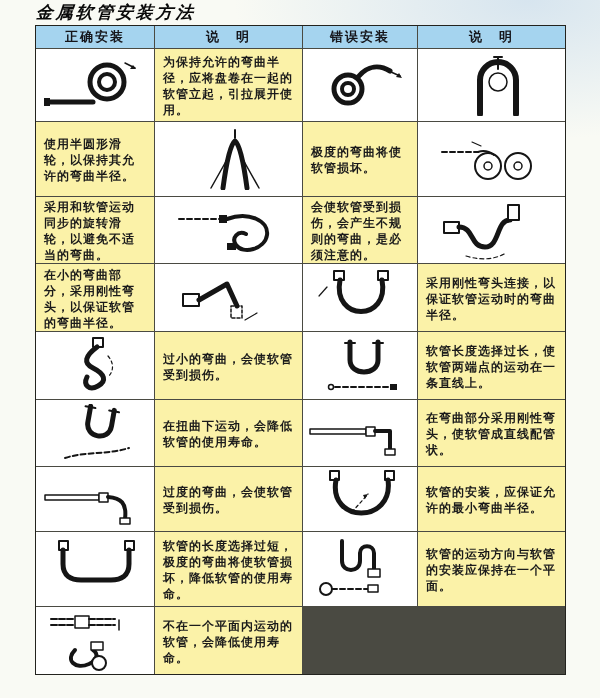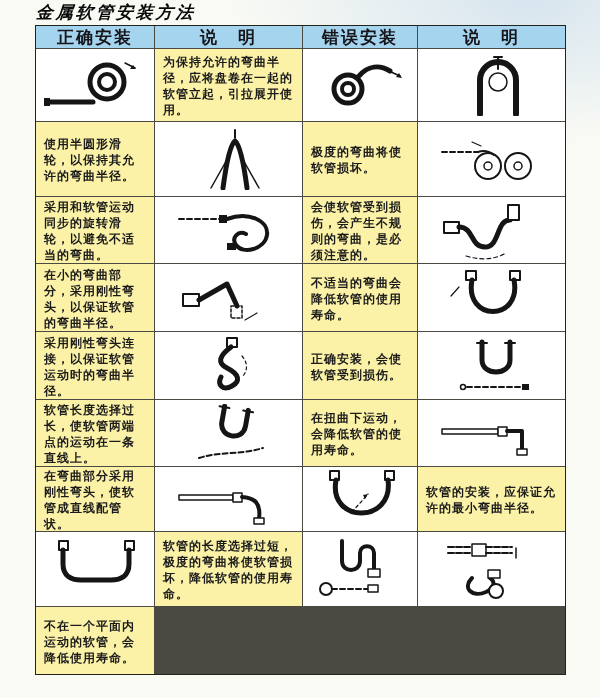--- a/index.html
+++ b/index.html
@@ -17,21 +17,21 @@
   .tbl{
     position:absolute;left:35px;top:25px;
     display:grid;
     grid-template-columns:118px 147px 114px 147px;
     grid-template-rows:22px 72px 74px 66px 67px 67px 66px 64px 74px 67px;
     gap:1px;background:#4a4a42;border:1px solid #23231e;
   }
   .cell{overflow:hidden;}
   .hd{
     background:#a5d4ef;display:flex;align-items:center;justify-content:center;
-    font-size:17px;font-weight:bold;color:#15151a;letter-spacing:2px;
+    font-size:13px;font-weight:bold;color:#15151a;letter-spacing:2px;
   }
   .img{background:#ffffff;display:flex;align-items:center;justify-content:center;}
   .txt{
     background:#fbf2a8;padding:6px 7px 4px 8px;
     font-size:12px;font-weight:bold;color:#1b1b1b;line-height:16px;letter-spacing:1px;
     display:flex;align-items:center;
   }
   svg{display:block;}
   svg *{stroke-linecap:round;stroke-linejoin:round;}
 </style>
@@ -131,44 +131,41 @@
       <span>在小的弯曲部分，采用刚性弯头，以保证软管的弯曲半径。</span>
     </div>
   <div class="cell img" title="improper-sharp-bend-at-fitting">
     <svg width="108" height="60" viewBox="0 0 108 60">
       <rect x="8" y="26" width="16" height="12" fill="#fff" stroke="#151515" stroke-width="2"></rect>
       <path d="M24 32 L52 16 L62 38" fill="none" stroke="#151515" stroke-width="5"></path>
       <rect x="56" y="38" width="11" height="12" fill="none" stroke="#151515" stroke-width="1.5" stroke-dasharray="3 2"></rect>
       <path d="M70 52 l12 -7" stroke="#151515" stroke-width="1.2"></path>
     </svg>
   </div>
-  <div class="cell txt">
-      <span>不适当的弯曲会降低软管的使用寿命。</span>
-    </div>
 
   <div class="cell img" title="u-hose-with-rigid-elbow-connections">
     <svg width="108" height="60" viewBox="0 0 108 60">
       <rect x="28" y="3" width="10" height="9" fill="#fff" stroke="#151515" stroke-width="2"></rect>
       <rect x="72" y="3" width="10" height="9" fill="#fff" stroke="#151515" stroke-width="2"></rect>
       <path d="M34 12 C26 54 84 54 76 12" fill="none" stroke="#151515" stroke-width="5"></path>
       <path d="M13 28 l8 -9" stroke="#151515" stroke-width="1.2"></path>
     </svg>
   </div>
   <div class="cell txt">
       <span>采用刚性弯头连接，以保证软管运动时的弯曲半径。</span>
     </div>
   <div class="cell img" title="hose-bend-too-small">
     <svg width="108" height="60" viewBox="0 0 108 60">
       <rect x="52" y="2" width="10" height="9" fill="#fff" stroke="#151515" stroke-width="2"></rect>
       <path d="M56 11 C44 20 42 27 52 32 C64 38 66 45 57 50 C48 55 42 49 46 41" fill="none" stroke="#151515" stroke-width="5"></path>
       <path d="M67 20 C73 27 73 35 67 41" fill="none" stroke="#151515" stroke-width="1.2" stroke-dasharray="3 3"></path>
     </svg>
   </div>
   <div class="cell txt">
-      <span>正确安装，会使软管受到损伤。</span>
+      <span>过小的弯曲，会使软管受到损伤。</span>
     </div>
 
   <div class="cell img" title="u-hose-ends-moving-in-line">
     <svg width="108" height="58" viewBox="0 0 108 58">
       <path d="M44 5 V23 C44 39 72 39 72 23 V5" fill="none" stroke="#151515" stroke-width="5"></path>
       <path d="M39 6 h10 M67 6 h10" stroke="#151515" stroke-width="2"></path>
       <circle cx="25" cy="50" r="2.5" fill="none" stroke="#151515" stroke-width="1.5"></circle>
       <path d="M29 50 H84" stroke="#151515" stroke-width="2" stroke-dasharray="5 3"></path>
       <rect x="84" y="47" width="7" height="6" fill="#151515"></rect>
     </svg>
@@ -201,20 +198,23 @@
       <span>在弯曲部分采用刚性弯头，使软管成直线配管状。</span>
     </div>
   <div class="cell img" title="hose-end-overbent">
     <svg width="108" height="56" viewBox="0 0 108 56">
       <rect x="4" y="24" width="54" height="5" fill="#fff" stroke="#151515" stroke-width="1.5"></rect>
       <rect x="58" y="22" width="9" height="9" fill="#fff" stroke="#151515" stroke-width="1.5"></rect>
       <path d="M67 26 C80 27 86 32 84 48" fill="none" stroke="#151515" stroke-width="4"></path>
       <rect x="79" y="47" width="10" height="6" fill="#fff" stroke="#151515" stroke-width="1.5"></rect>
     </svg>
   </div>
+  <div class="cell txt">
+      <span>过度的弯曲，会使软管受到损伤。</span>
+    </div>
 
   <div class="cell img" title="u-hose-minimum-bend-radius">
     <svg width="108" height="62" viewBox="0 0 108 62">
       <rect x="24" y="3" width="9" height="9" fill="#fff" stroke="#151515" stroke-width="2"></rect>
       <rect x="79" y="3" width="9" height="9" fill="#fff" stroke="#151515" stroke-width="2"></rect>
       <path d="M30 12 C22 56 88 56 82 12" fill="none" stroke="#151515" stroke-width="5"></path>
       <path d="M46 44 L62 26" stroke="#151515" stroke-width="1.2" stroke-dasharray="3 3"></path>
       <path d="M62 26 l-5 1 2 4 z" fill="#151515"></path>
     </svg>
   </div>
@@ -234,20 +234,23 @@
 
   <div class="cell img" title="hose-motion-in-one-plane">
     <svg width="108" height="60" viewBox="0 0 108 60">
       <path d="M36 2 V22 C36 34 54 34 54 22 V14 C54 5 68 5 68 14 V34" fill="none" stroke="#151515" stroke-width="4"></path>
       <rect x="62" y="30" width="12" height="8" fill="#fff" stroke="#151515" stroke-width="1.5"></rect>
       <circle cx="20" cy="50" r="6" fill="#fff" stroke="#151515" stroke-width="2"></circle>
       <path d="M26 50 H62" stroke="#151515" stroke-width="2" stroke-dasharray="5 3"></path>
       <rect x="62" y="46" width="10" height="7" fill="#fff" stroke="#151515" stroke-width="1.5"></rect>
     </svg>
   </div>
+  <div class="cell txt">
+      <span>软管的运动方向与软管的安装应保持在一个平面。</span>
+    </div>
   <div class="cell img" title="hose-motion-out-of-plane">
     <svg width="108" height="62" viewBox="0 0 108 62">
       <rect x="34" y="6" width="14" height="12" fill="#fff" stroke="#151515" stroke-width="1.5"></rect>
       <path d="M10 9 H34 M48 9 H74 M10 15 H34 M48 15 H74" stroke="#151515" stroke-width="2" stroke-dasharray="6 2"></path>
       <path d="M78 10 V20" stroke="#151515" stroke-width="1.5"></path>
       <path d="M34 40 C24 50 34 60 48 54 C56 50 58 44 52 40" fill="none" stroke="#151515" stroke-width="4"></path>
       <rect x="50" y="32" width="12" height="8" fill="#fff" stroke="#151515" stroke-width="1.5"></rect>
       <circle cx="58" cy="53" r="7" fill="#fff" stroke="#151515" stroke-width="2"></circle>
     </svg>
   </div>

